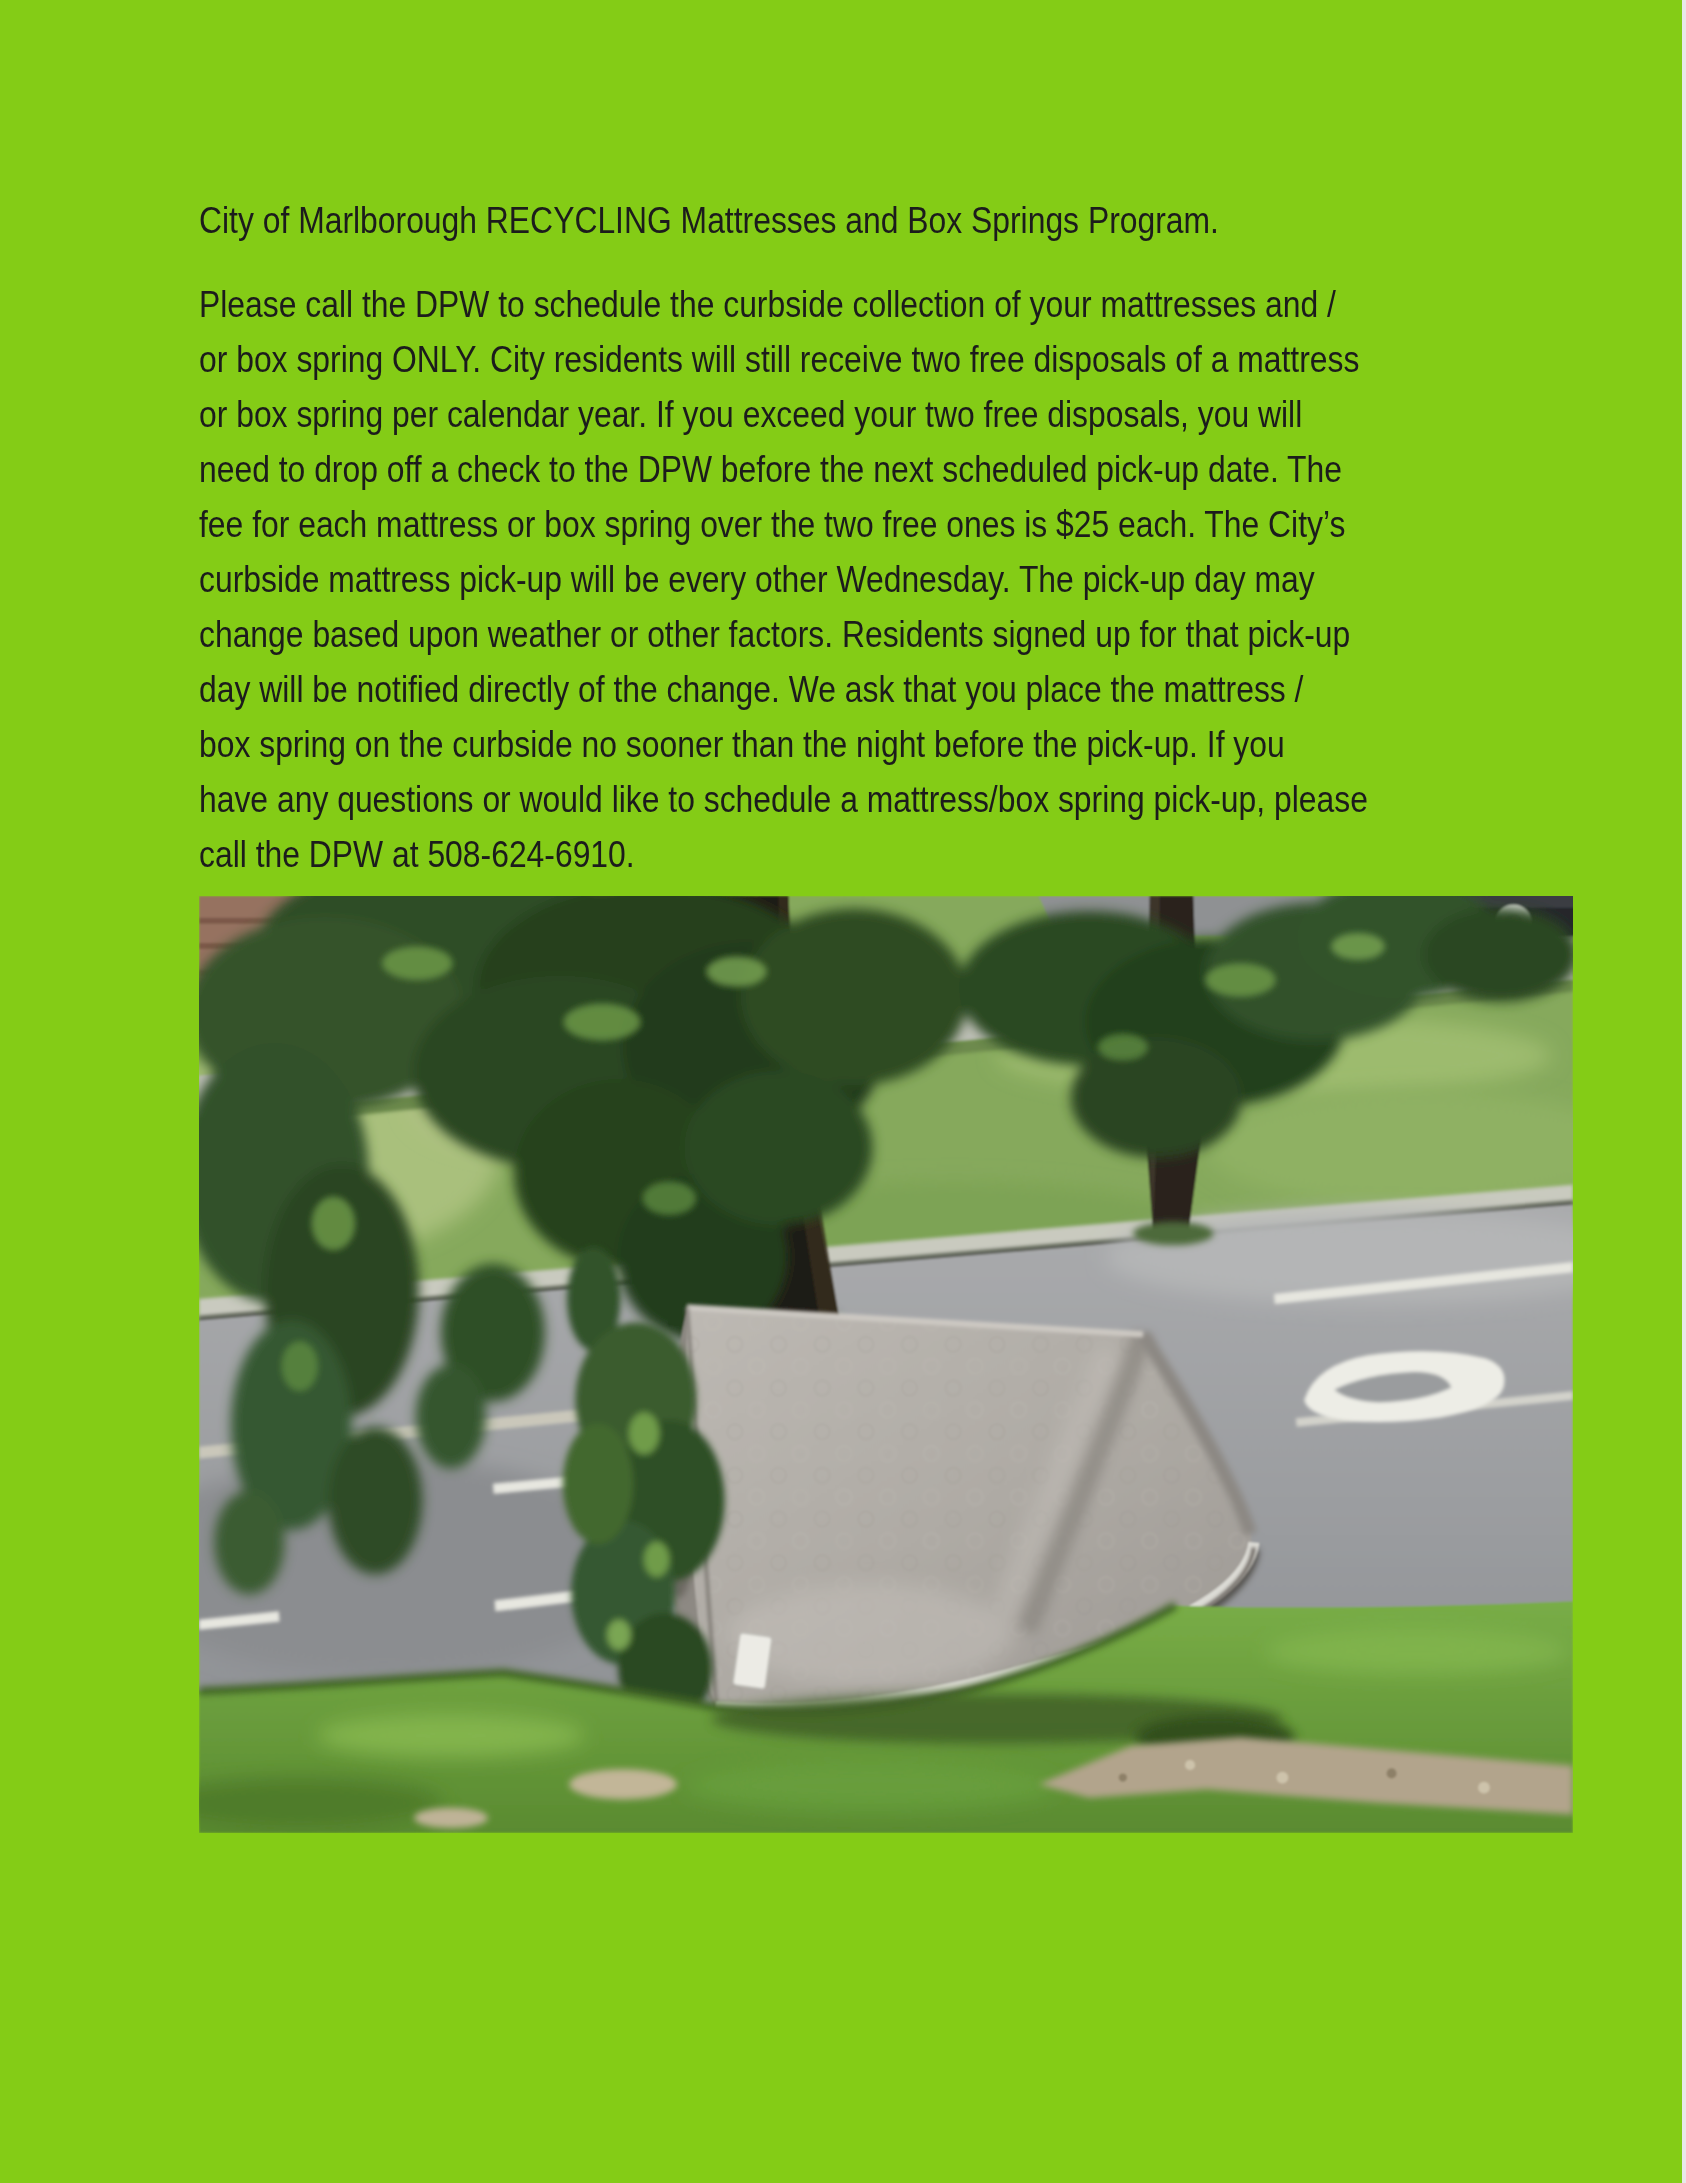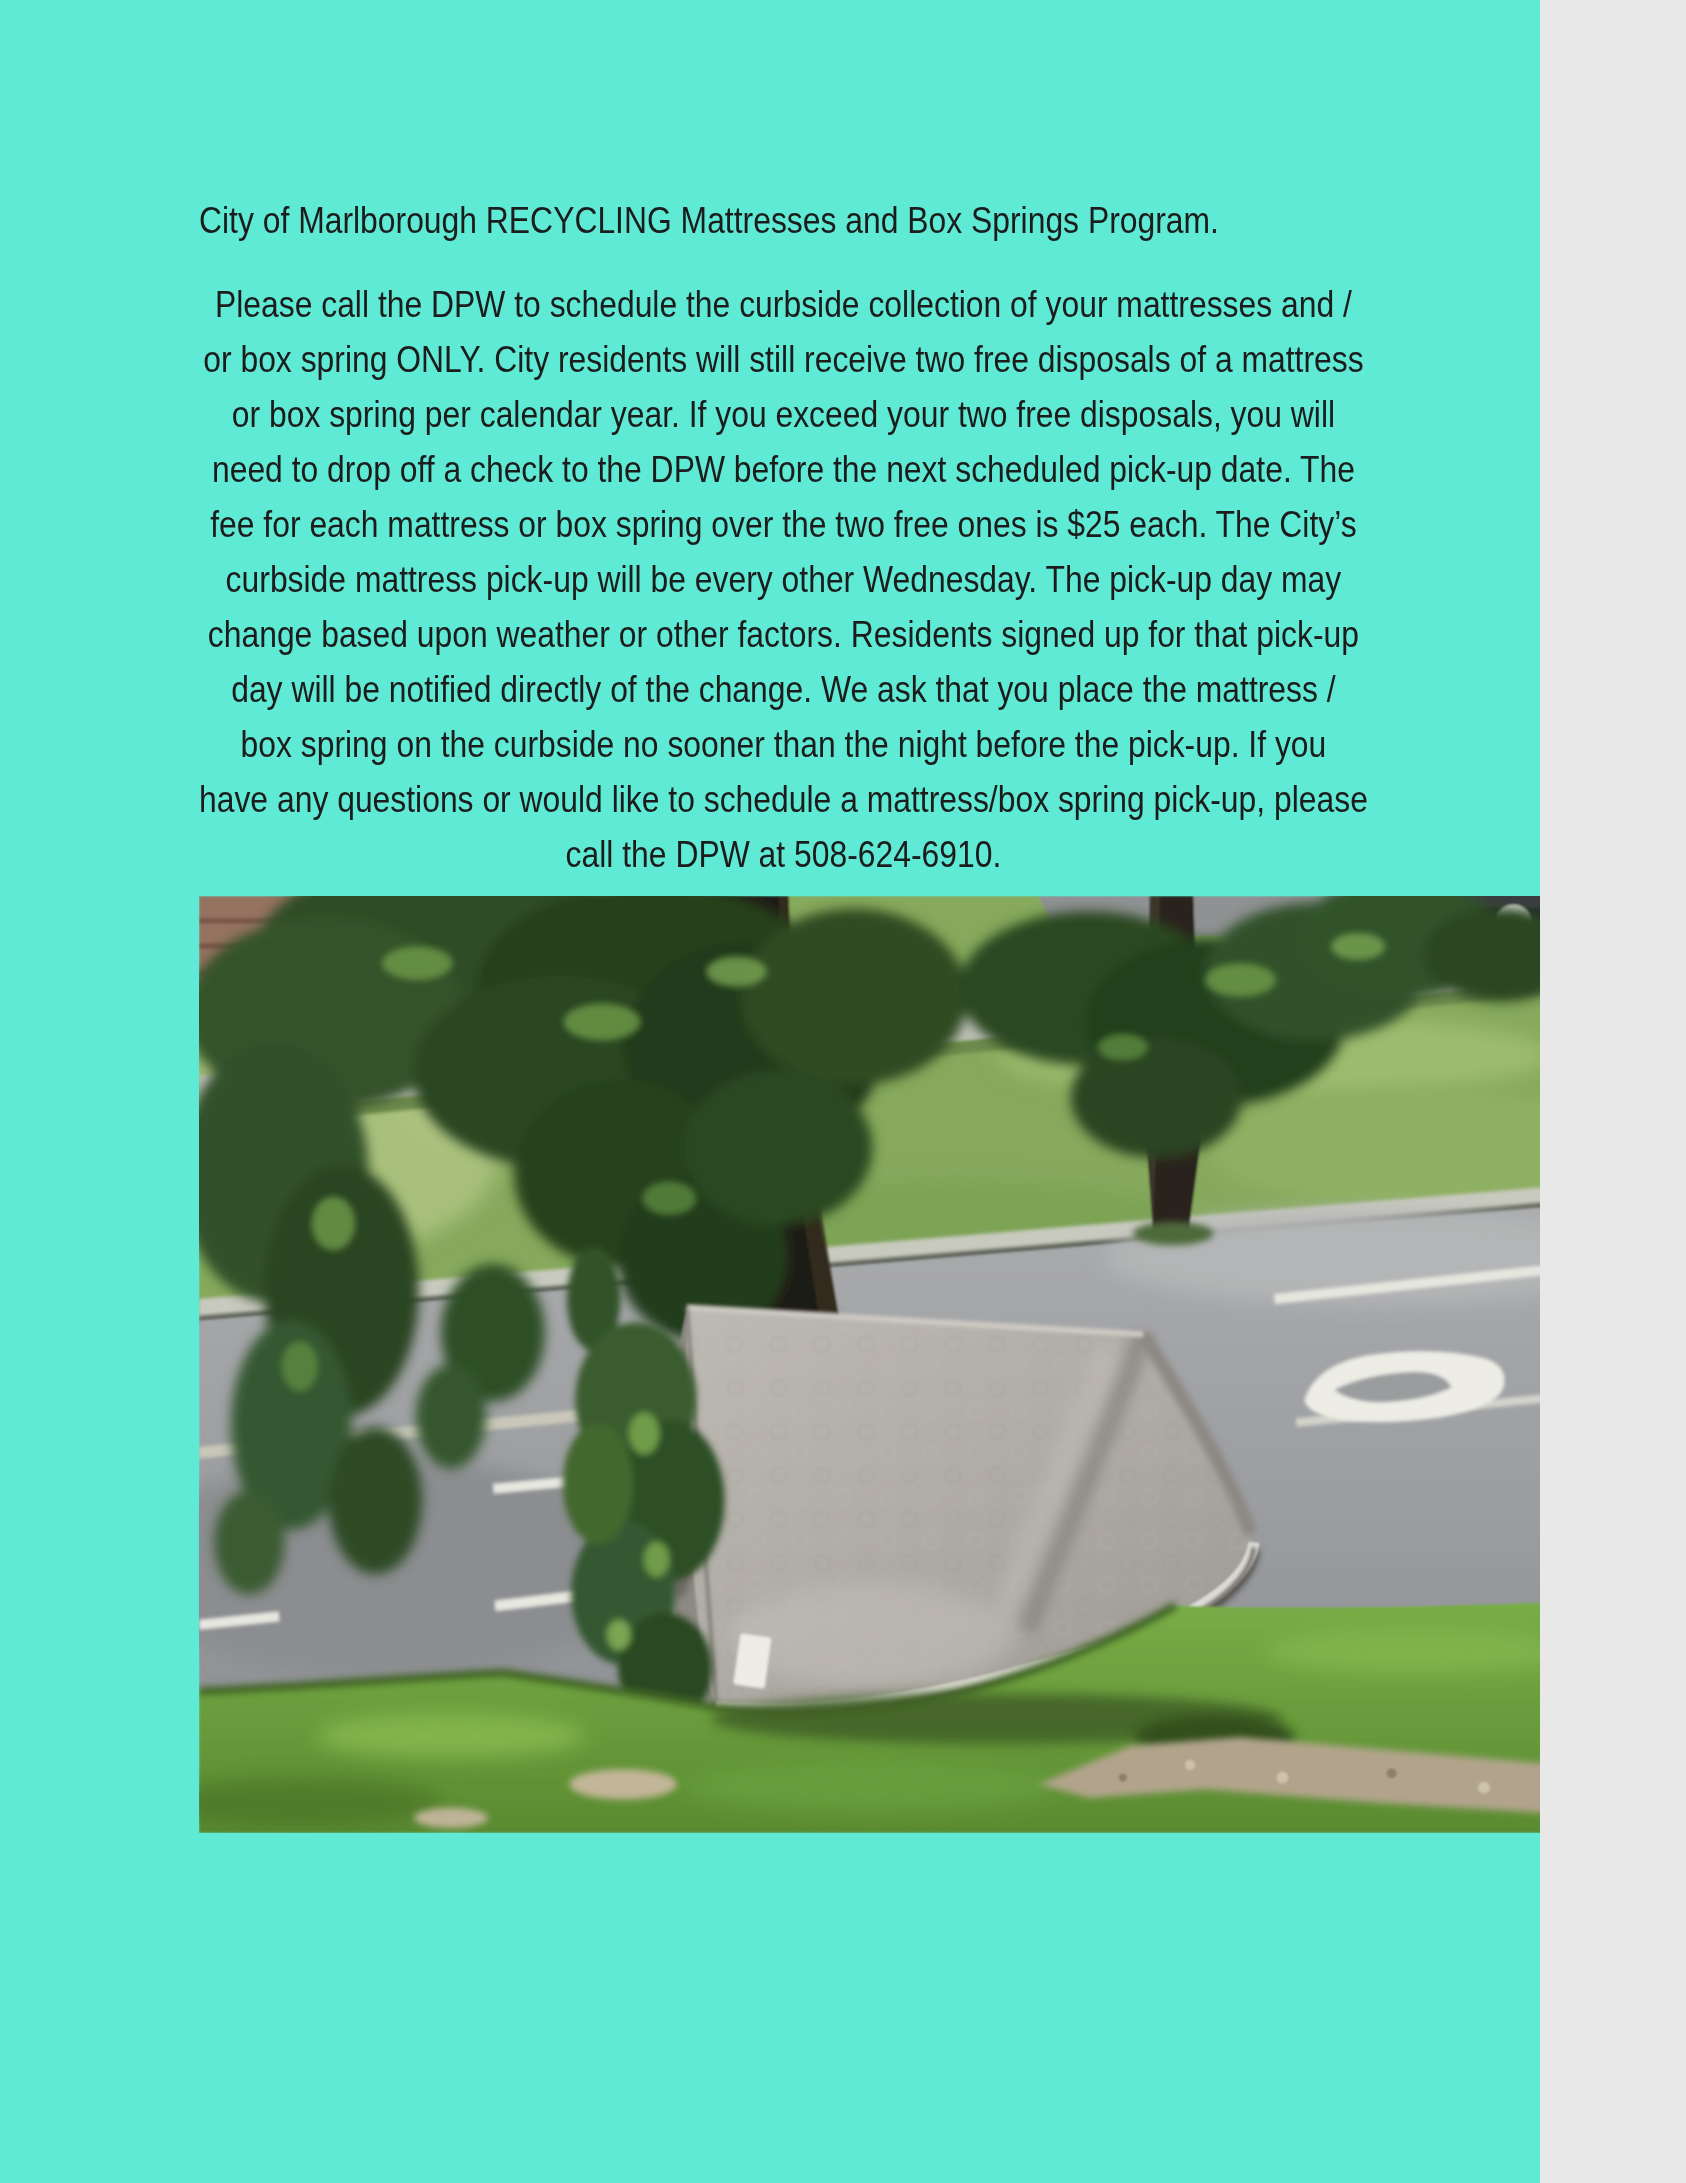--- a/index.html
+++ b/index.html
@@ -1,30 +1,30 @@
 <!DOCTYPE html>
 <html style="font-size:13.4px"><head>
 <meta charset="utf-8">
 <style>
   html,body{margin:0;padding:0;background:#e8e8e8;}
   .page{
     position:relative;
-    width:1540px;height:2183px;
-    background:#5eead4;
+    width:1682px;height:2183px;
+    background:#84cc16;
     font-family:"Liberation Sans",sans-serif;
     color:#1c1c1c;
     overflow:hidden;
   }
   .title{
     position:absolute;left:199px;top:193px;
     font-size:36px;line-height:55px;white-space:nowrap;
     transform:scaleX(0.885);transform-origin:0 0;
   }
   .paragraph{
-    position:absolute;left:199px;top:277px;text-align:center;
+    position:absolute;left:199px;top:277px;
   }
   .pline{
     font-size:36px;line-height:55px;height:55px;white-space:nowrap;
     transform:scaleX(0.885);transform-origin:0 0;
   }
   .photo{
     position:absolute;left:199px;top:896px;
     width:1374px;height:937px;
   }
 </style>

